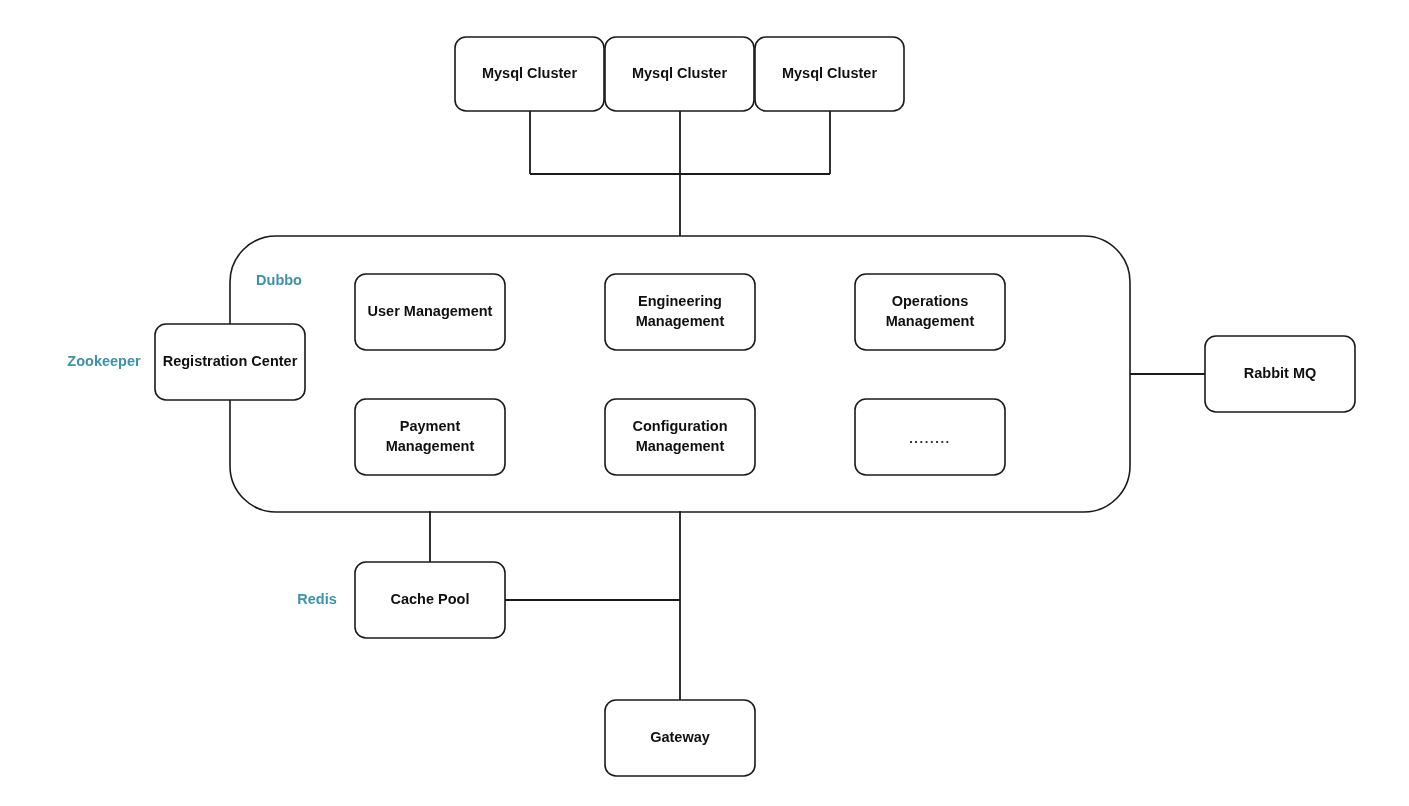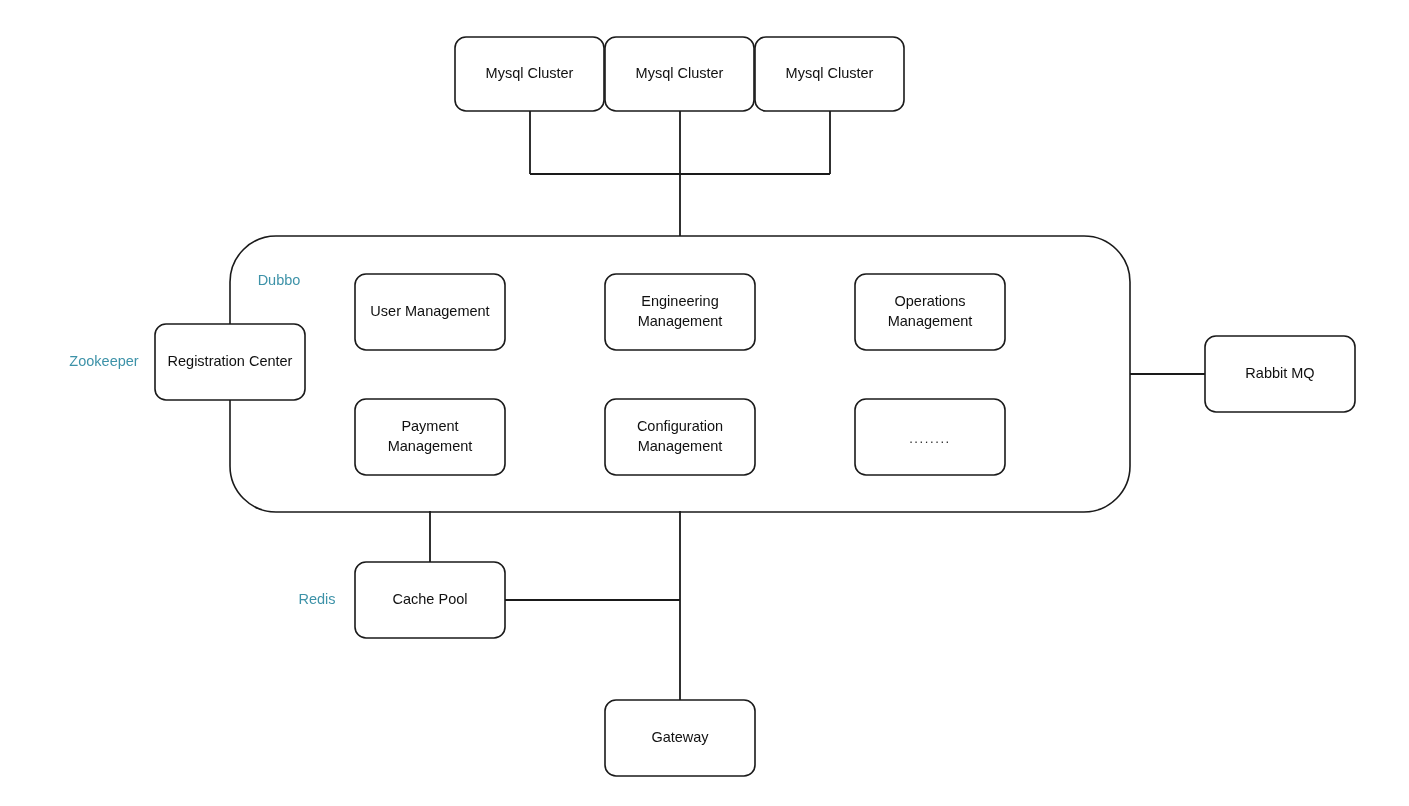--- a/index.html
+++ b/index.html
@@ -10,20 +10,21 @@
   body {
     width: 1409px;
     height: 806px;
     font-family: "Liberation Sans", sans-serif;
     overflow: hidden;
   }
   #diagram-root {
     position: relative;
     width: 1409px;
     height: 806px;
+    font-weight: bold;
   }
   svg.diagram {
     display: block;
     width: 1409px;
     height: 806px;
   }
   .node-rect {
     fill: #ffffff;
     stroke: #1a1a1a;
     stroke-width: 1.6;

